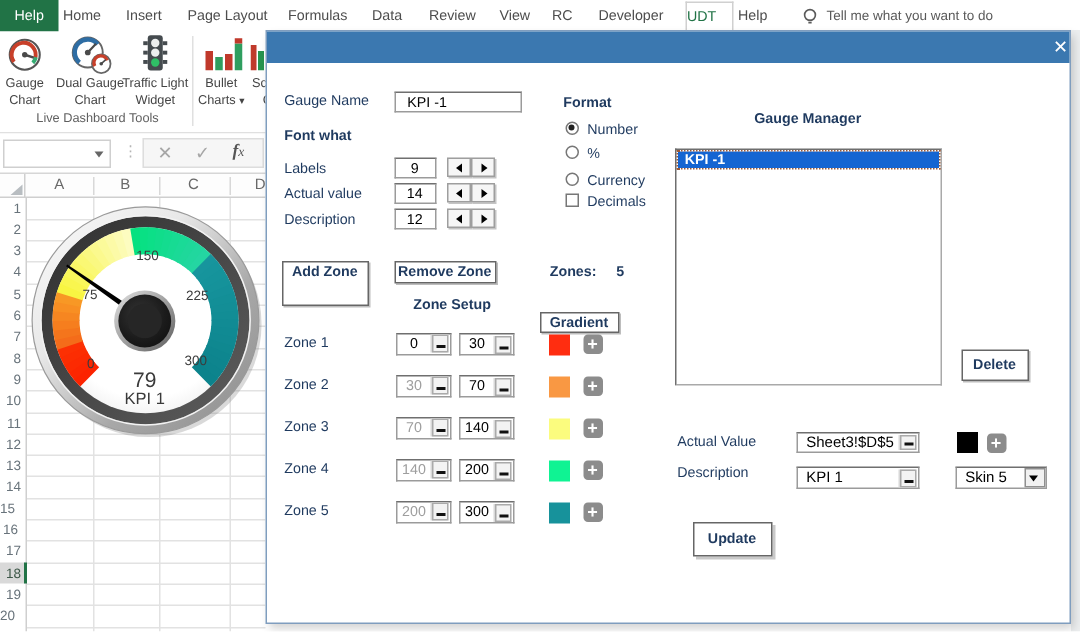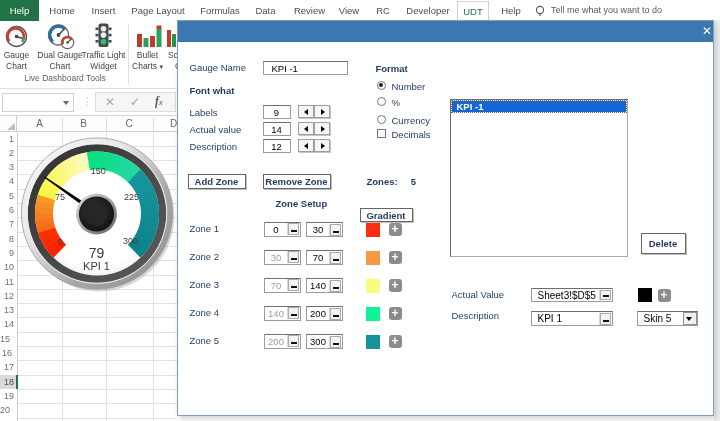--- a/index.html
+++ b/index.html
@@ -1,16 +1,16 @@
 <!DOCTYPE html>
 <html><head><meta charset="utf-8"><style>
 *{margin:0;padding:0;box-sizing:border-box}
 body{width:720px;height:421px;position:relative;font-family:"Liberation Sans",sans-serif;background:#fff;overflow:hidden}
 .abs{position:absolute}
-.tab{position:absolute;top:0;height:21px;line-height:21px;font-size:9.5px;color:#4d4d4d;text-align:center;white-space:nowrap}
+.tab{position:absolute;top:0;height:21px;line-height:21px;font-size:9.5px;color:#4d4d4d;text-align:left;white-space:nowrap}
 .dlab{position:absolute;font-size:9.5px;color:#1f3a5f;white-space:nowrap}
 .db{font-weight:bold}
 .tbx{position:absolute;background:#fff;border:1px solid #9b9b9b;border-top-color:#6f6f6f;font-size:9.5px;color:#000;white-space:nowrap}
 .btn{position:absolute;background:#fff;border:1px solid #666;box-shadow:1px 1px 0 #bdbdbd;font-size:9.5px;font-weight:bold;color:#1f3a5f;text-align:center;white-space:nowrap}
 .mini{position:absolute;width:11px;height:12px;background:#f3f3f3;border:1px solid #aaa;box-shadow:-1px 0 0 #d8d8d8}
 .mini i{position:absolute;left:2px;bottom:2px;width:6px;border-bottom:2px solid #111}
 .spin{position:absolute;width:33px;height:13px}
 .spin b{position:absolute;top:0;width:16px;height:13px;background:#f6f6f6;border:1px solid #9e9e9e;box-shadow:1px 1px 0 #c4c4c4}
 .arl{position:absolute;left:5px;top:3.2px;border-top:3.2px solid transparent;border-bottom:3.2px solid transparent;border-right:4px solid #000}
 .arr{position:absolute;left:6px;top:3.2px;border-top:3.2px solid transparent;border-bottom:3.2px solid transparent;border-left:4px solid #000}
@@ -302,21 +302,21 @@
  <div class="tbx" style="left:85px;top:118px;width:28px;height:14px;line-height:13px;text-align:center">12</div>
  <div class="spin" style="left:120px;top:118px">
       <b style="left:0">
         <span class="arl"></span>
       </b>
       <b style="left:16px">
         <span class="arr"></span>
       </b>
     </div>
 
- <div class="btn" style="left:10px;top:153px;width:58px;height:15px;line-height:14px">Add Zone</div>
+ <div class="btn" style="left:10px;top:153px;width:58px;height:30px;line-height:14px">Add Zone</div>
  <div class="btn" style="left:85px;top:153px;width:68px;height:15px;line-height:14px">Remove Zone</div>
  <div class="dlab db" style="left:189px;top:155px">Zones:&nbsp;&nbsp;&nbsp;&nbsp;&nbsp;5</div>
  <div class="dlab db" style="left:98px;top:177px">Zone Setup</div>
  <div class="btn" style="left:182px;top:187px;width:53px;height:14px;line-height:13px">Gradient</div>
 
  <div class="dlab" style="left:12px;top:202px">Zone 1</div>
  <div class="tbx" style="left:86px;top:201px;width:37px;height:15px">
       <span class="zv" style="color:#000;">0</span>
       <span class="mini" style="right:0.5px;top:0.5px">
         <i></i>
@@ -387,32 +387,34 @@
       </span>
     </div>
  <div class="tbx" style="left:128px;top:313px;width:37px;height:15px">
       <span class="zv">300</span>
       <span class="mini" style="right:1px;top:1px">
         <i></i>
       </span>
     </div>
  <div class="sw" style="left:188px;top:314px;background:#17929b"></div>
  <div class="plus" style="left:211px;top:314px">+</div>
+ <div class="dlab db" style="left:272px;top:53px;width:178px;text-align:center">Gauge Manager</div>
  <div class="abs" style="left:272px;top:78px;width:178px;height:158px;background:#fff;border:1px solid #a9a9a9;border-top-color:#6e6e6e;border-left-color:#6e6e6e"></div>
  <div class="abs" style="left:274px;top:80px;width:174px;height:11px;background:#1565d2;outline:1px dotted #9a5a3a"></div>
  <div class="abs" style="left:279px;top:80px;height:11px;line-height:11px;color:#fff;font-size:9.5px;font-weight:bold">KPI -1</div>
  <div class="btn" style="left:463px;top:212px;width:45px;height:21px;line-height:20px">Delete</div>
 
  <div class="dlab" style="left:274px;top:268px">Actual Value</div>
  <div class="tbx" style="left:353px;top:267px;width:82px;height:14px;line-height:13px;padding-left:6px;font-size:10px">Sheet3!$D$5<span class="mini" style="right:1px;top:1px;height:10px">
         <i></i>
       </span></div>
  <div class="sw" style="left:460px;top:267px;background:#000"></div>
  <div class="plus" style="left:480px;top:268px">+</div>
  <div class="dlab" style="left:274px;top:289px">Description</div>
  <div class="tbx" style="left:353px;top:290px;width:82px;height:15px;line-height:14px;padding-left:6px;font-size:10px">KPI 1<span class="mini" style="right:1px;top:1.5px">
         <i></i>
       </span></div>
  <div class="tbx" style="left:459px;top:290px;width:61px;height:15px;line-height:14px;padding-left:6px;font-size:10px">Skin 5</div>
  <div class="abs" style="left:505px;top:291px;width:14px;height:13px;background:#f1f1f1;border:1px solid #8f8f8f"></div>
  <div class="abs" style="left:508.5px;top:296px;border-left:3.5px solid transparent;border-right:3.5px solid transparent;border-top:4px solid #000"></div>
 
+ <div class="btn" style="left:284px;top:327px;width:53px;height:23px;line-height:22px;box-shadow:2px 2px 0 #c9c9c9">Update</div>
 </div>
 
 </body></html>

